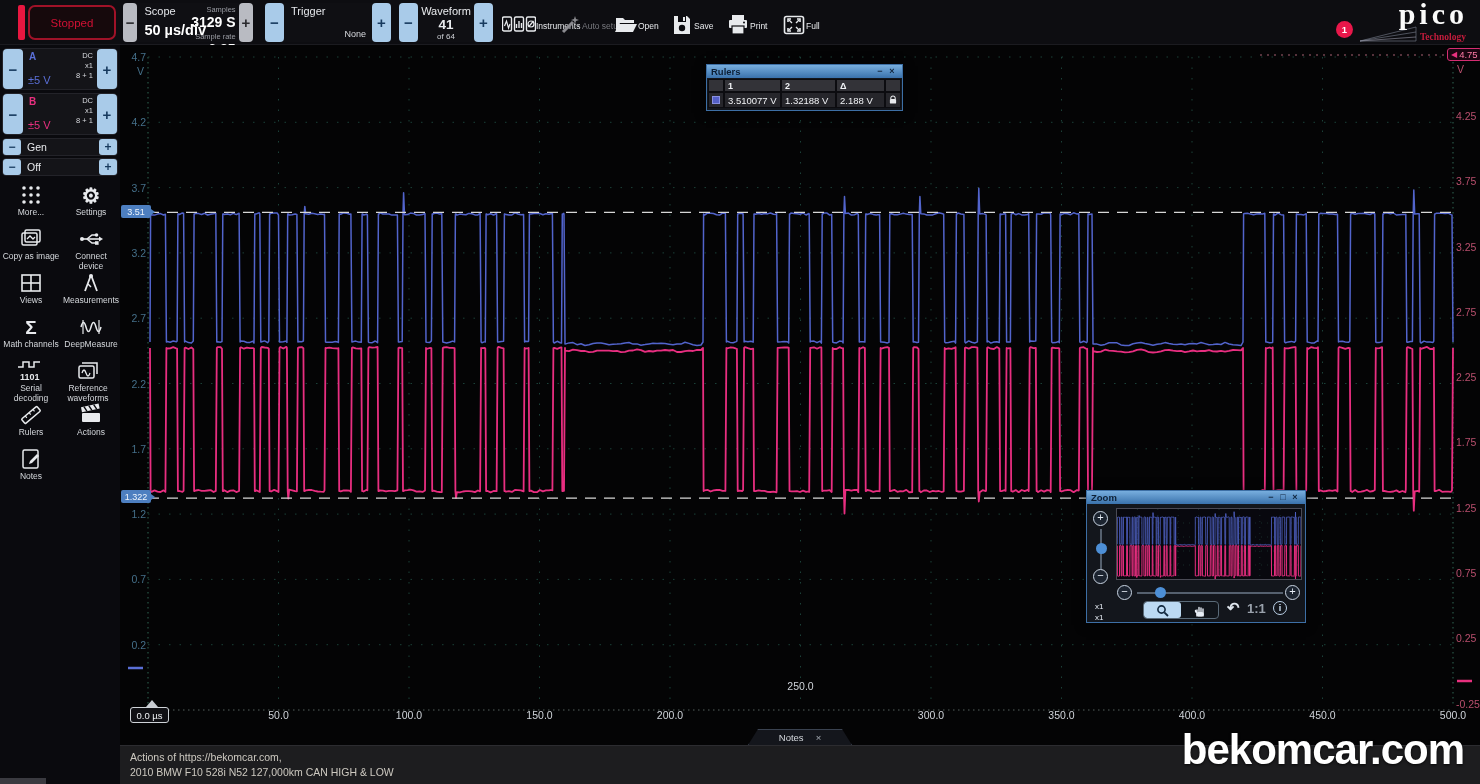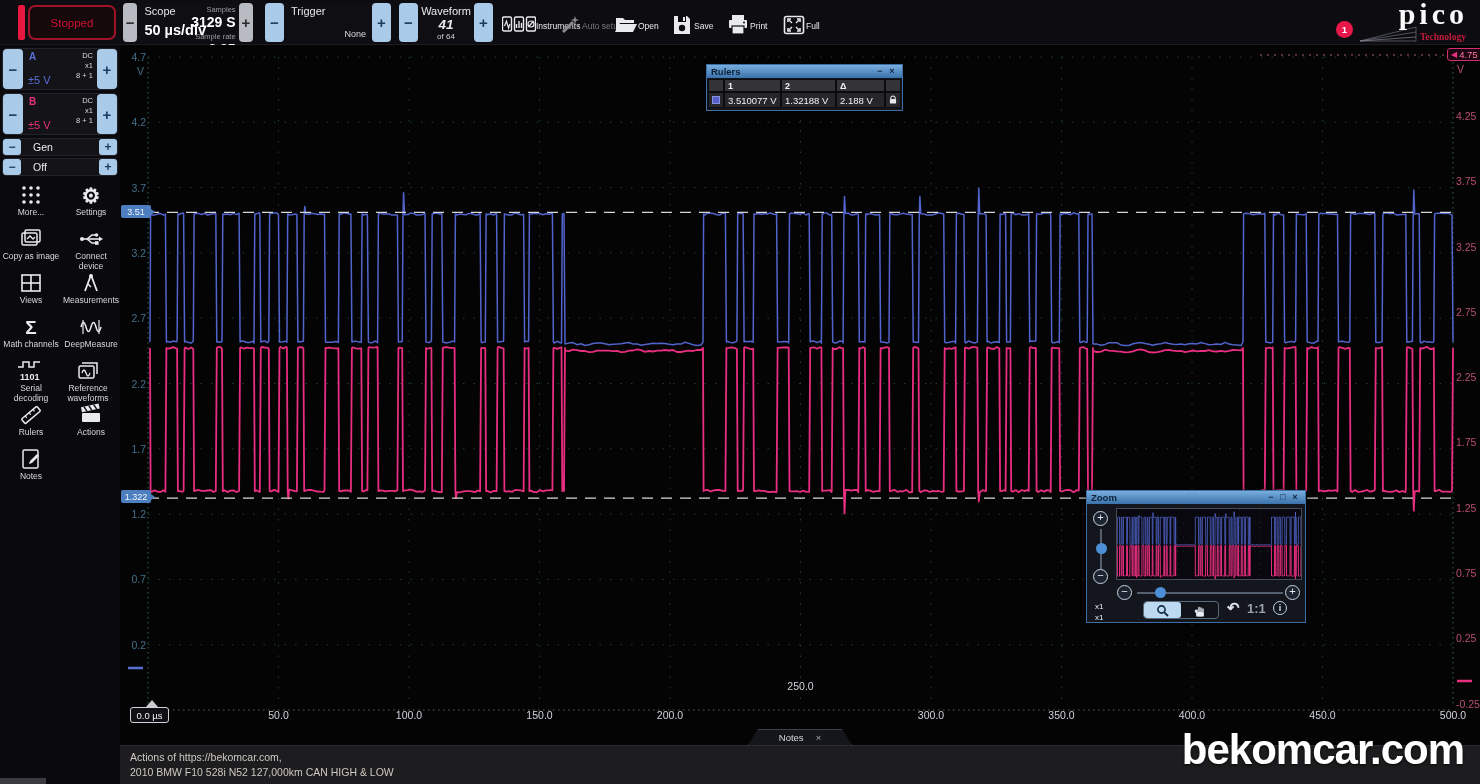--- a/index.html
+++ b/index.html
@@ -20,21 +20,21 @@
   .sq.blue { background:#a9cbe9; color:#173a5e; }
   .panel-mid { position:relative; }
   .p-title { font-size:11px; color:#e4e6ea; position:absolute; left:7px; top:2px; }
   .p-big { font-size:14.5px; font-weight:bold; color:#fff; position:absolute; left:7px; bottom:4px; white-space:nowrap; }
   .scope-right { width:62px; position:relative; font-size:7.5px; text-align:right; padding:2px 3px 0 0; line-height:1.25; }
   .scope-right .k { color:#9a9ca3; }
   .scope-right .v { color:#fff; font-weight:bold; font-size:14px; }
   .trig-none { position:absolute; right:6px; bottom:3px; font-size:9px; color:#d7d9de; }
   .wf-mid { width:56px; text-align:center; position:relative; }
   .wf-title { font-size:11px; margin-top:2px; }
-  .wf-num { font-size:13.5px; font-weight:bold;font-style:italic; }
+  .wf-num { font-size:13.5px; font-weight:bold; }
   .wf-of { font-size:8px; color:#cfd1d6; }
   .tb-actions { position:absolute; left:502px; top:2px; height:42px; display:flex; gap:8px; }
   .tb-act { width:48px; display:flex; flex-direction:row; align-items:center; justify-content:flex-start; padding-top:3px; cursor:pointer; }
   .tb-act .ic { height:24px; display:flex; align-items:center; justify-content:center; }
   .tb-act .lb { font-size:8.5px; color:#e8eaed; margin-top:2px; white-space:nowrap; }
   .tb-act.disabled .lb { color:#77787e; }
   
   .logo { position:absolute; right:10px; top:1px; width:120px; height:43px; }
   .logo .brand { font-family:"Liberation Serif", serif; font-weight:bold; font-size:30px; color:#fafafa; letter-spacing:4px; position:absolute; right:2px; top:-4px; }
   .logo .sub { position:absolute; right:4px; bottom:2px; font-size:9.5px; color:#c21c3c; font-family:"Liberation Serif", serif; font-weight:bold; }
@@ -43,21 +43,21 @@
   
   .sidebar { position:absolute; left:0; top:45px; width:120px; height:739px; background:#0a0a0e; }
   .chan { position:absolute; left:2px; width:116px; height:42px; background:#141418; border:1px solid #232329; border-radius:5px; display:flex; }
   .chan .sq, .genrow .sq { height:100%; }
   .chan-mid { flex:1; position:relative; }
   .chan-name { position:absolute; left:6px; top:2px; font-size:10px; font-weight:bold; }
   .chan-range { position:absolute; left:5px; bottom:3px; font-size:11px; font-weight:normal; }
   .chan-meta { position:absolute; right:4px; top:2px; text-align:right; font-size:7.5px; color:#d8dade; line-height:1.3; }
   .genrow { position:absolute; left:2px; width:116px; height:18px; background:#141418; border:1px solid #232329; border-radius:4px; display:flex; }
   .genrow .sq { width:18px; font-size:12px; border-radius:3px; }
-  .genrow .gl { flex:1; font-size:10.5px; color:#e8eaed; padding-left:12px; display:flex; align-items:center; }
+  .genrow .gl { flex:1; font-size:10.5px; color:#e8eaed; padding-left:6px; display:flex; align-items:center; }
   .tool-grid { position:absolute; left:0; top:138px; width:120px; }
   .tool { position:absolute; width:58px; text-align:center; cursor:pointer; }
   .tool .ic { height:24px; display:flex; align-items:center; justify-content:center; color:#e8eaed; }
   .tool .lb { font-size:8.5px; color:#d5d8dc; line-height:1.15; margin-top:1px; }
   .icg { font-size:18px; color:#e8eaed; font-weight:bold; line-height:1; }
   
   .plot { position:absolute; left:120px; top:45px; width:1360px; height:700px; background:#040405; }
   .ylab-l { position:absolute; width:24px; text-align:right; font-size:10.5px; color:#45708a; }
   .ylab-r { position:absolute; left:1336px; width:40px; text-align:left; font-size:10.5px; color:#b84f6d; }
   .xlab { position:absolute; width:44px; text-align:center; font-size:10.5px; color:#d0d4da; top:664px; }

